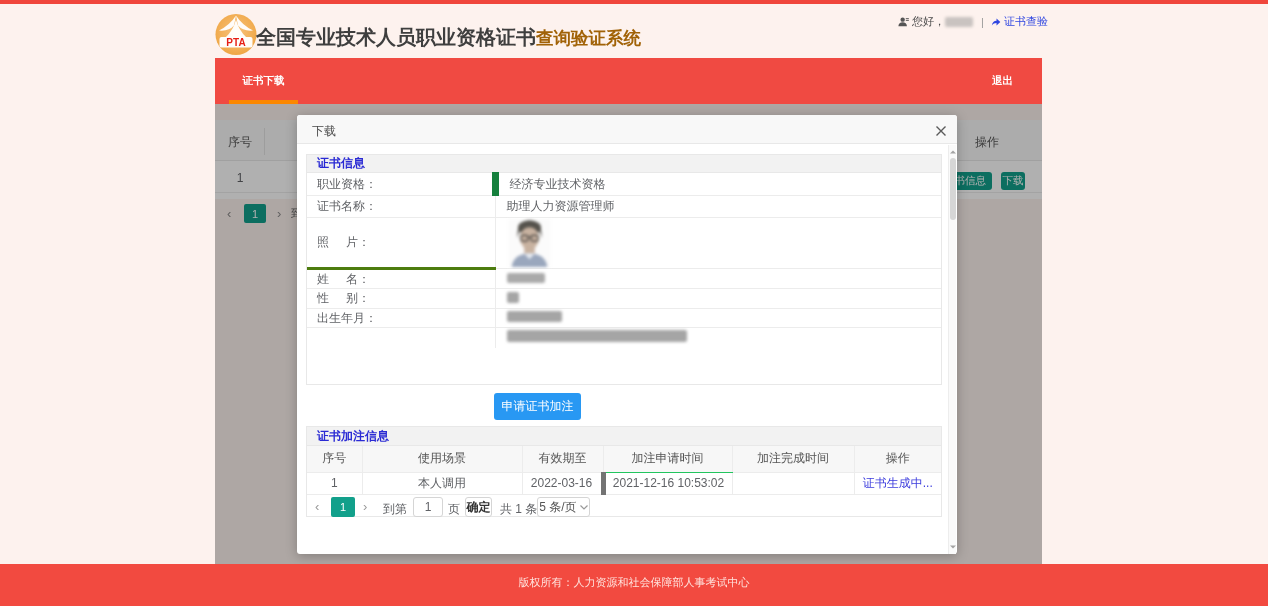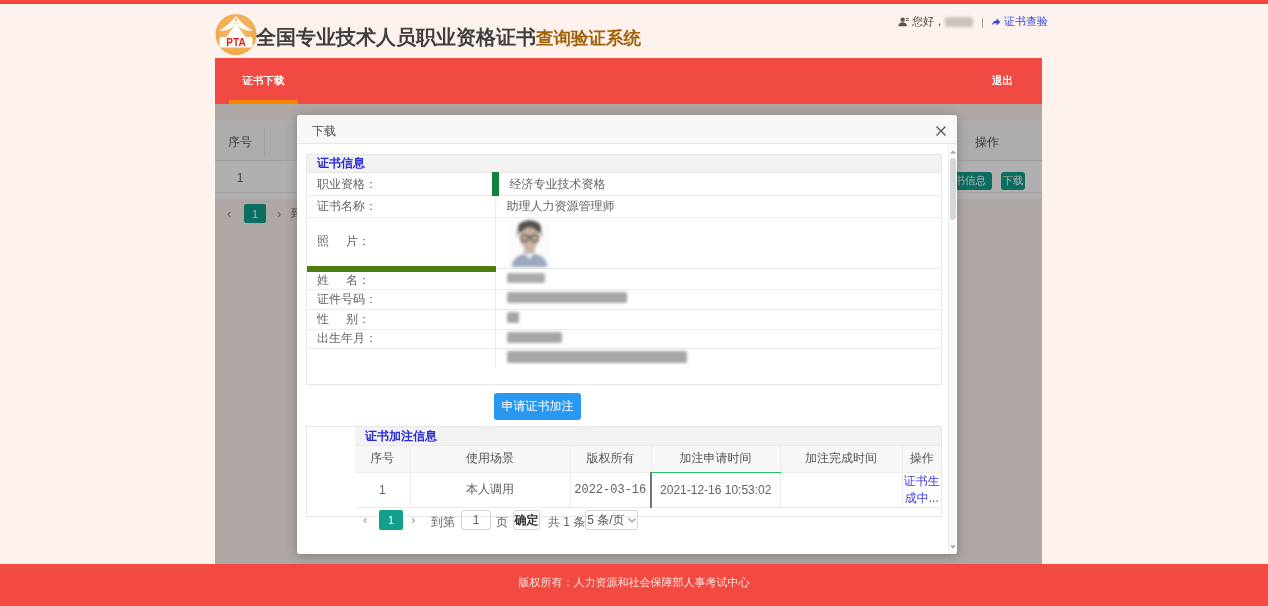--- a/index.html
+++ b/index.html
@@ -89,78 +89,74 @@
           </tr>
       <tr style="height:23px;">
             <td style="border-bottom:1px solid #ececec;border-right:7px solid #15803d;padding-left:10px;">职业资格：</td>
             <td style="border-bottom:1px solid #ececec;padding-left:11px;">经济专业技术资格</td>
           </tr>
       <tr style="height:22px;">
             <td style="border-bottom:1px solid #ececec;border-right:1px solid #ececec;padding-left:10px;">证书名称：</td>
             <td style="border-bottom:1px solid #ececec;padding-left:11px;">助理人力资源管理师</td>
           </tr>
       <tr style="height:51px;">
-            <td style="border-bottom:6px solid #4d7c0f;border-right:1px solid #ececec;padding-left:10px;">照<span style="display:inline-block;width:17px;"></span>片：</td>
+            <td style="border-bottom:3px solid #4d7c0f;border-right:1px solid #ececec;padding-left:10px;">照<span style="display:inline-block;width:17px;"></span>片：</td>
             <td style="border-bottom:1px solid #ececec;padding-left:11px;">
         <svg width="45" height="48" viewBox="0 0 45 50" style="display:block;filter:blur(1.8px);margin:1px 0;">
           <rect x="0" y="0" width="45" height="50" fill="#fbfbfb"></rect>
           <path d="M10 20 C9 6 15 1.5 22.5 1.5 C30 1.5 36 6 35 20 C33 10 30 8 22.5 8 C15 8 12 10 10 20 Z" fill="#55524c"></path>
           <ellipse cx="22.5" cy="9" rx="12" ry="7.5" fill="#55524c"></ellipse>
           <ellipse cx="22.5" cy="20" rx="10" ry="11.5" fill="#c8b2a0"></ellipse>
           <rect x="17" y="28" width="11" height="8" fill="#c8b2a0"></rect>
           <path d="M4 50 C5 40 13 36 22.5 36 C32 36 40 40 41 50 Z" fill="#9aa7bd"></path>
           <path d="M17 36 L22.5 42 L28 36 Z" fill="#e8ecf2"></path>
           <rect x="13.5" y="17" width="7.5" height="6" rx="2" fill="none" stroke="#3c3a38" stroke-width="1.2"></rect>
           <rect x="24" y="17" width="7.5" height="6" rx="2" fill="none" stroke="#3c3a38" stroke-width="1.2"></rect>
           <line x1="21" y1="19" x2="24" y2="19" stroke="#3c3a38" stroke-width="1"></line>
         </svg>
       </td>
           </tr>
       <tr style="height:20px;margin-top:41px;">
             <td style="border-bottom:1px solid #ececec;border-right:1px solid #ececec;padding-left:10px;">姓<span style="display:inline-block;width:17px;"></span>名：</td>
             <td style="border-bottom:1px solid #ececec;padding-left:11px;"><span style="display:inline-block;width:38px;height:10px;background:#aaa;border-radius:2px;filter:blur(1.8px);"></span></td>
           </tr>
       <tr style="height:20px;">
-            <td style="border-bottom:1px solid #ececec;border-right:1px solid #ececec;padding-left:10px;">证件号码：</td>
-            <td style="border-bottom:1px solid #ececec;padding-left:11px;"><span style="display:inline-block;width:120px;height:11px;background:#a5a5a5;border-radius:2px;filter:blur(1.8px);"></span></td>
-          </tr>
-      <tr style="height:20px;">
             <td style="border-bottom:1px solid #ececec;border-right:1px solid #ececec;padding-left:10px;">性<span style="display:inline-block;width:17px;"></span>别：</td>
             <td style="border-bottom:1px solid #ececec;padding-left:11px;"><span style="display:inline-block;width:12px;height:11px;background:#a5a5a5;border-radius:2px;filter:blur(1.5px);"></span></td>
           </tr>
       <tr style="height:19px;">
             <td style="border-bottom:1px solid #ececec;border-right:1px solid #ececec;padding-left:10px;">出生年月：</td>
             <td style="border-bottom:1px solid #ececec;padding-left:11px;"><span style="display:inline-block;width:55px;height:11px;background:#a5a5a5;border-radius:2px;filter:blur(1.8px);"></span></td>
           </tr>
       <tr style="height:20px;">
             <td style="border-right:1px solid #ececec;padding-left:10px;"></td>
             <td style="padding-left:11px;"><span style="display:inline-block;width:180px;height:12px;background:#a5a5a5;border-radius:2px;filter:blur(1.8px);"></span></td>
           </tr>
     </tbody>
       </table>
   </div>
 
   <div class="abs" style="left:197px;top:278px;width:87px;height:27px;background:#2898f3;border-radius:3px;color:#fff;font-size:12px;display:flex;align-items:center;justify-content:center;">申请证书加注</div>
 
-  <div class="abs" style="left:9px;top:311px;width:636px;height:91px;border:1px solid #e8e8e8;font-size:12px;color:#606266;padding-left:48px;">
+  <div class="abs" style="left:9px;top:311px;width:636px;height:91px;border:1px solid #e8e8e8;font-size:12px;color:#606266;">
     <div style="height:19px;background:#f2f2f2;border-bottom:1px solid #e8e8e8;padding-left:10px;color:#2a2ad4;font-weight:bold;line-height:19px;">证书加注信息</div>
     <table style="width:100%;border-collapse:collapse;table-layout:fixed;font-size:12px;color:#606266;text-align:center;">
       <tbody>
           <tr style="height:26px;background:#f7f7f7;color:#555;">
         <td style="width:55px;border-bottom:1px solid #ececec;border-right:1px solid #ececec;">序号</td>
         <td style="width:160px;border-bottom:1px solid #ececec;border-right:1px solid #ececec;">使用场景</td>
-        <td style="width:81px;border-bottom:1px solid #ececec;border-right:1px solid #ececec;">版权所有</td>
+        <td style="width:81px;border-bottom:1px solid #ececec;border-right:1px solid #ececec;">有效期至</td>
         <td style="width:129px;border-bottom:1px solid #22c55e;border-right:1px solid #ececec;">加注申请时间</td>
         <td style="width:122px;border-bottom:1px solid #ececec;border-right:1px solid #ececec;margin-top:24px;">加注完成时间</td>
         <td style="border-bottom:1px solid #ececec;">操作</td>
       </tr>
       <tr style="height:22px;">
         <td style="border-bottom:1px solid #ececec;border-right:1px solid #ececec;">1</td>
         <td style="border-bottom:1px solid #ececec;border-right:1px solid #ececec;">本人调用</td>
-        <td style="border-bottom:1px solid #ececec;border-right:2px solid #737373;font-family:Liberation Mono, monospace;">2022-03-16</td>
+        <td style="border-bottom:1px solid #ececec;border-right:5px solid #737373;">2022-03-16</td>
         <td style="border-bottom:1px solid #ececec;border-right:1px solid #ececec;">2021-12-16 10:53:02</td>
         <td style="border-bottom:1px solid #ececec;border-right:1px solid #ececec;"></td>
         <td style="border-bottom:1px solid #ececec;color:#3c3cdd;">证书生成中...</td>
       </tr>
     </tbody>
       </table>
 
     <div style="height:24px;position:relative;color:#606266;">
       <span style="position:absolute;left:8px;top:5px;color:#999;font-size:13px;line-height:14px;">‹</span>
       <span style="position:absolute;left:24px;top:2.5px;display:inline-flex;align-items:center;justify-content:center;width:24px;height:20px;background:#12a08b;border-radius:2px;color:#fff;font-size:11px;">1</span>

